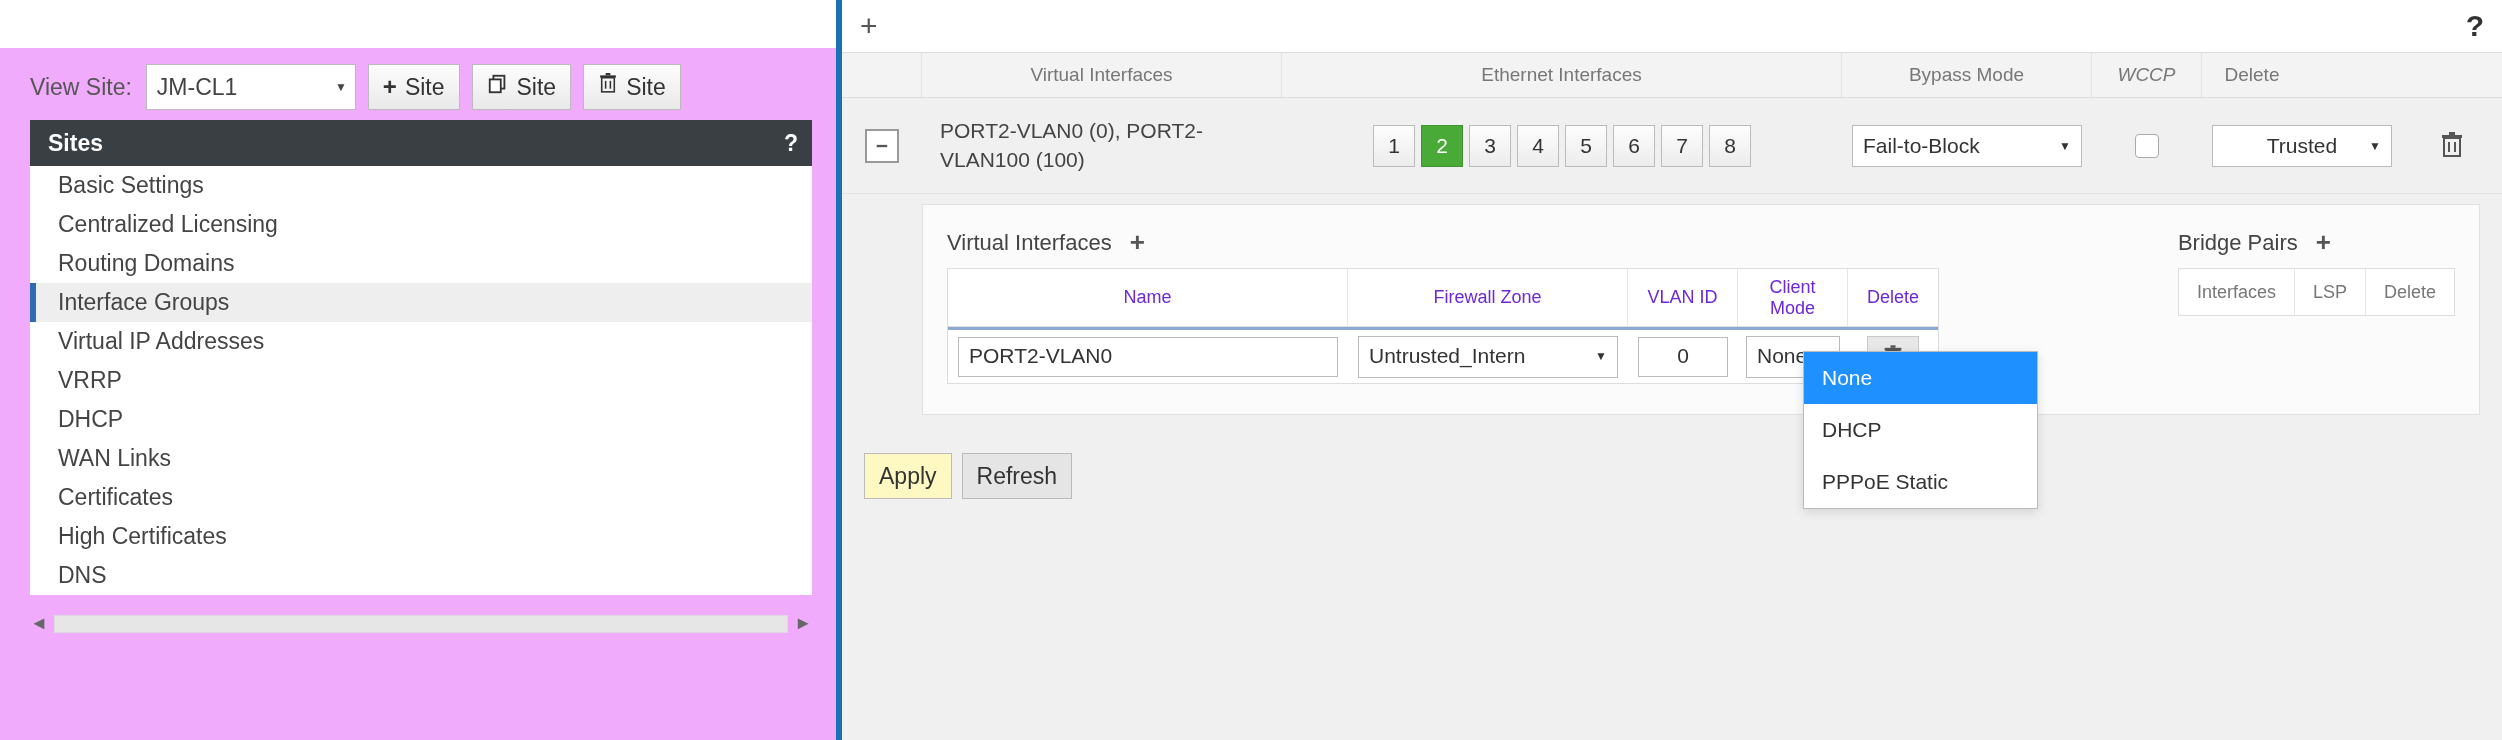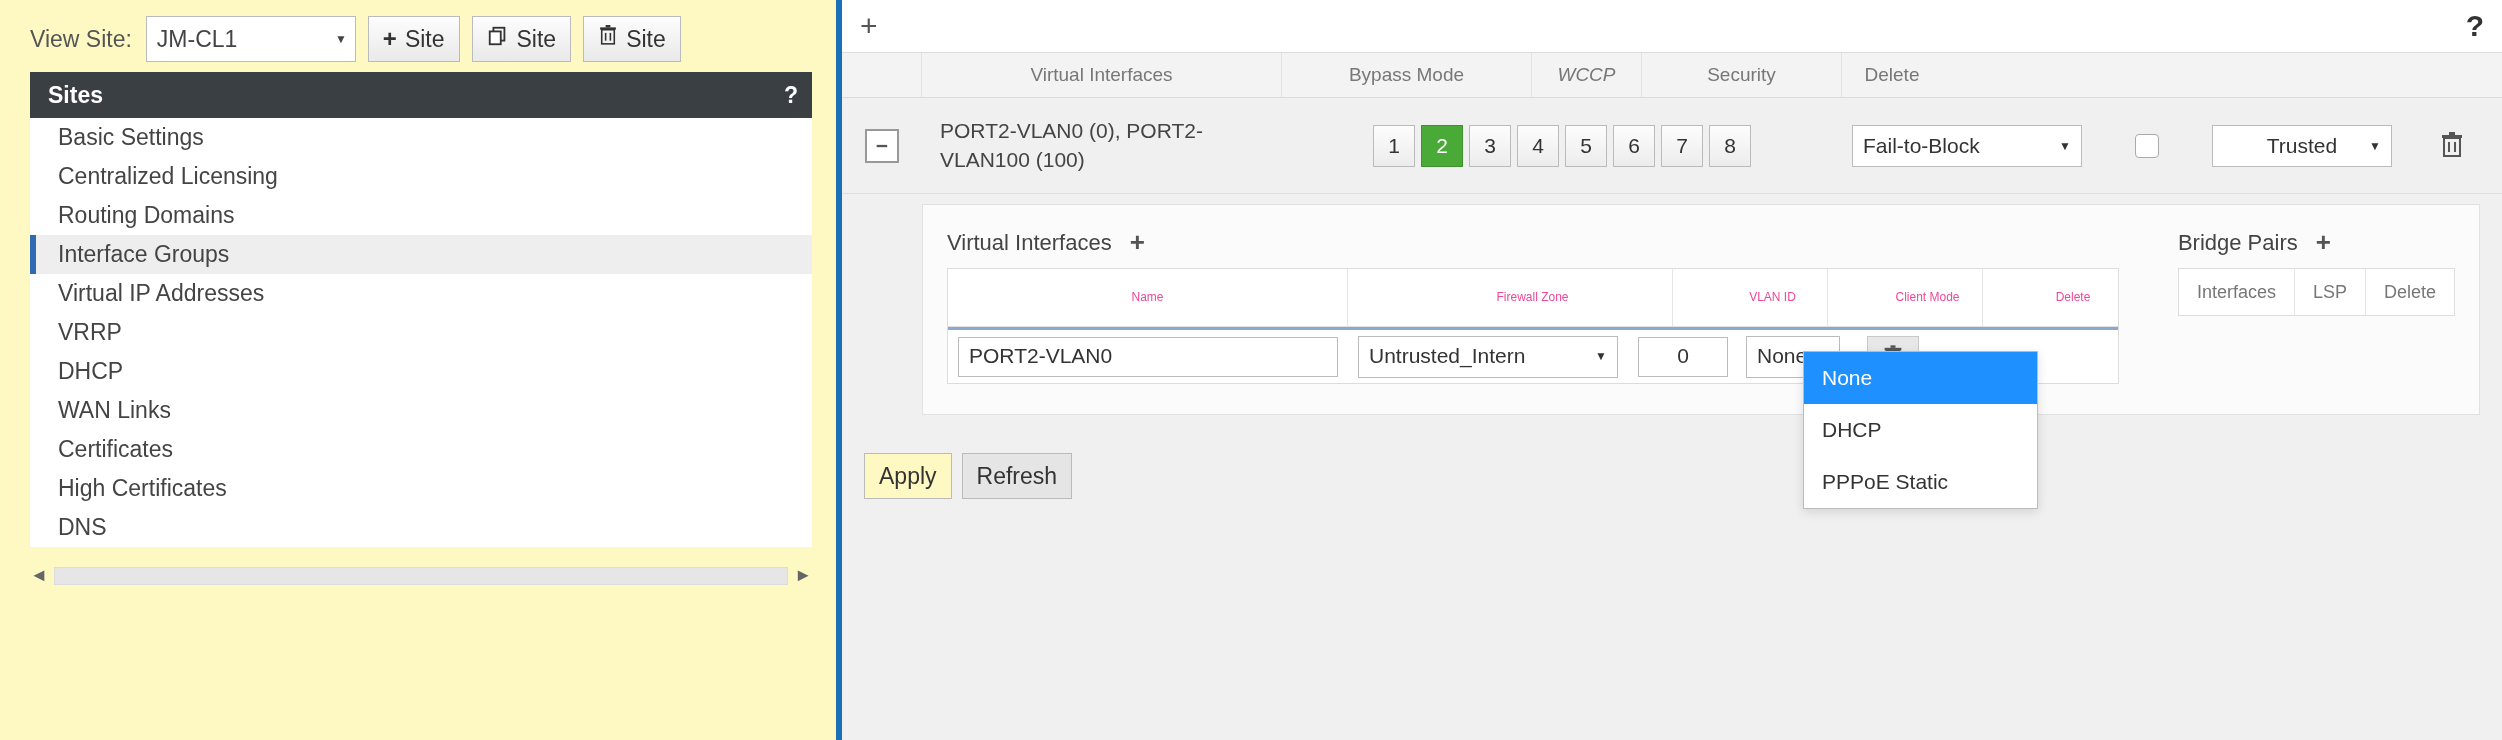--- a/index.html
+++ b/index.html
@@ -11,24 +11,25 @@
     background: #fff;
   }
   .app { display: flex; width: 2502px; height: 740px; }
   
   .scale-wrap { transform-origin: top left; }
 
   
   .left-panel {
     width: 860px;
     padding: 16px 24px 0 30px;
-    background: #fef9c3;
+    background: #f0abfc;
     font-size: 23px;
     color: #444;
     position: relative;
+    margin-top: 48px;
   }
   .view-site-row {
     display: flex; align-items: center; gap: 12px;
     margin-bottom: 10px;
   }
   .view-site-label { color: #555; margin-right: 2px; }
   .site-select {
     width: 210px; height: 46px;
     border: 1px solid #bbb;
     background: #fff;
@@ -192,21 +193,21 @@
   .detail .sect-title {
     font-size: 22px; color: #444; margin-bottom: 10px;
     display: flex; align-items: center; gap: 18px;
   }
   .detail .plus { font-size: 26px; font-weight: 700; color: #555; cursor: pointer; }
 
   .vtable { border: 1px solid #ddd; background: #fff; }
   .vtable .vhead {
     display: flex; height: 58px;
     border-bottom: 1px solid #e0e0e0;
-    font-size: 12px; color: #ec4899; gap: 45px;
+    font-size: 18px; color: #6d28d9;
   }
   .vtable .vcell {
     display: flex; align-items: center; justify-content: center;
     border-right: 1px solid #e5e5e5;
     padding: 0 8px;
     text-align: center;
     line-height: 1.15;
   }
   .vcell.name { width: 400px; }
   .vcell.zone { width: 280px; }
@@ -349,23 +350,23 @@
 
   <div class="right-panel">
     <div class="main-toolbar">
       <span class="add">+</span>
       <span class="q">?</span>
     </div>
 
     <div class="cols-header">
       <div class="col exp"></div>
       <div class="col vi">Virtual Interfaces</div>
+      <div class="col ei">Ethernet Interfaces</div>
       <div class="col bypass">Bypass Mode</div>
       <div class="col wccp">WCCP</div>
-      <div class="col sec">Security</div>
       <div class="col del">Delete</div>
     </div>
 
     <div class="row">
       <div class="col exp">
             <div class="exp-toggle">−</div>
           </div>
       <div class="col vi">
             <div class="vi-text">PORT2-VLAN0 (0), PORT2-VLAN100 (100)</div>
           </div>

